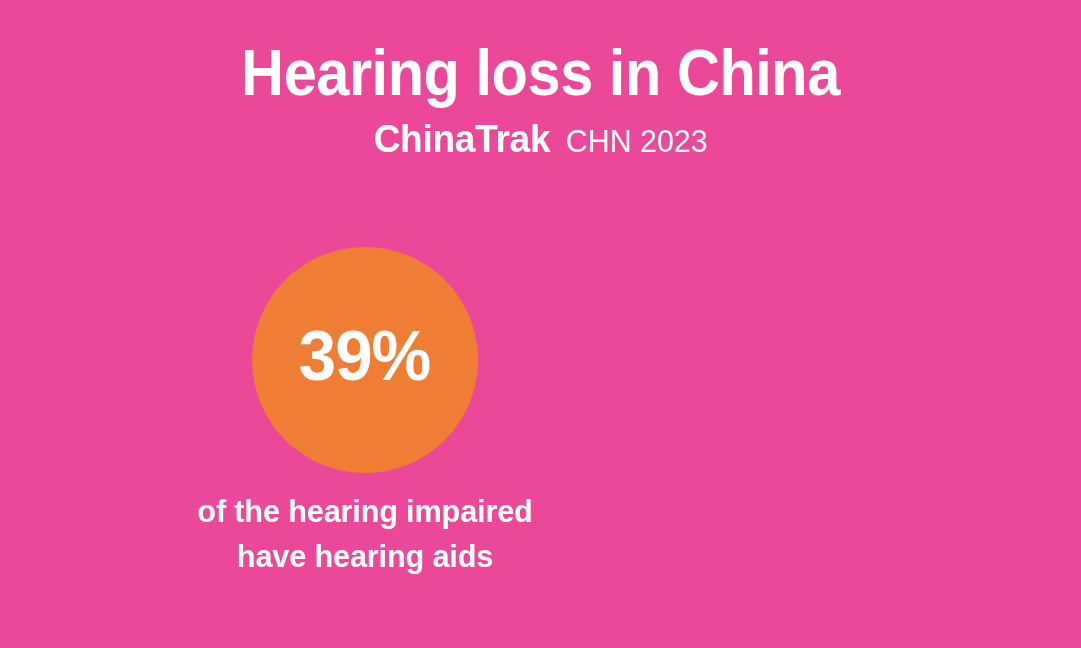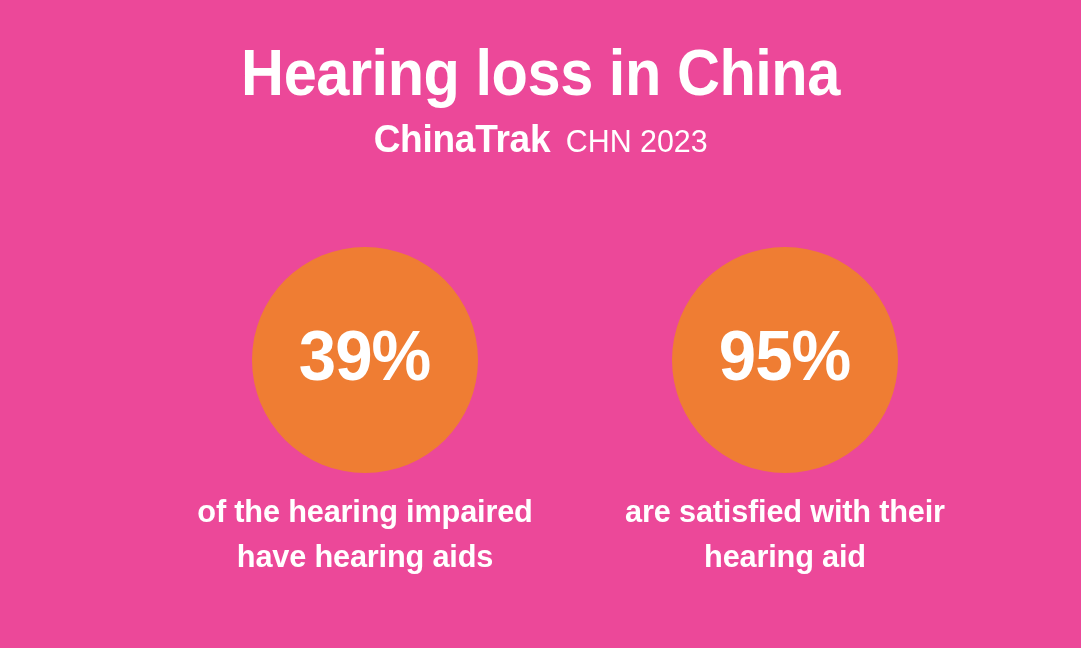--- a/index.html
+++ b/index.html
@@ -152,24 +152,15 @@
     <div class="stat stat-left">
       <div class="bubble">
         <span class="bubble-value">39%</span>
       </div>
       <div class="stat-caption">
         <span>of the hearing impaired</span>
         <span>have hearing aids</span>
       </div>
     </div>
 
-    <div class="stat stat-right">
-      <div class="bubble">
-        <span class="bubble-value">95%</span>
-      </div>
-      <div class="stat-caption">
-        <span>are satisfied with their</span>
-        <span>hearing aid</span>
-      </div>
-    </div>
 
   </div>
 </div>
 
 </body></html>

